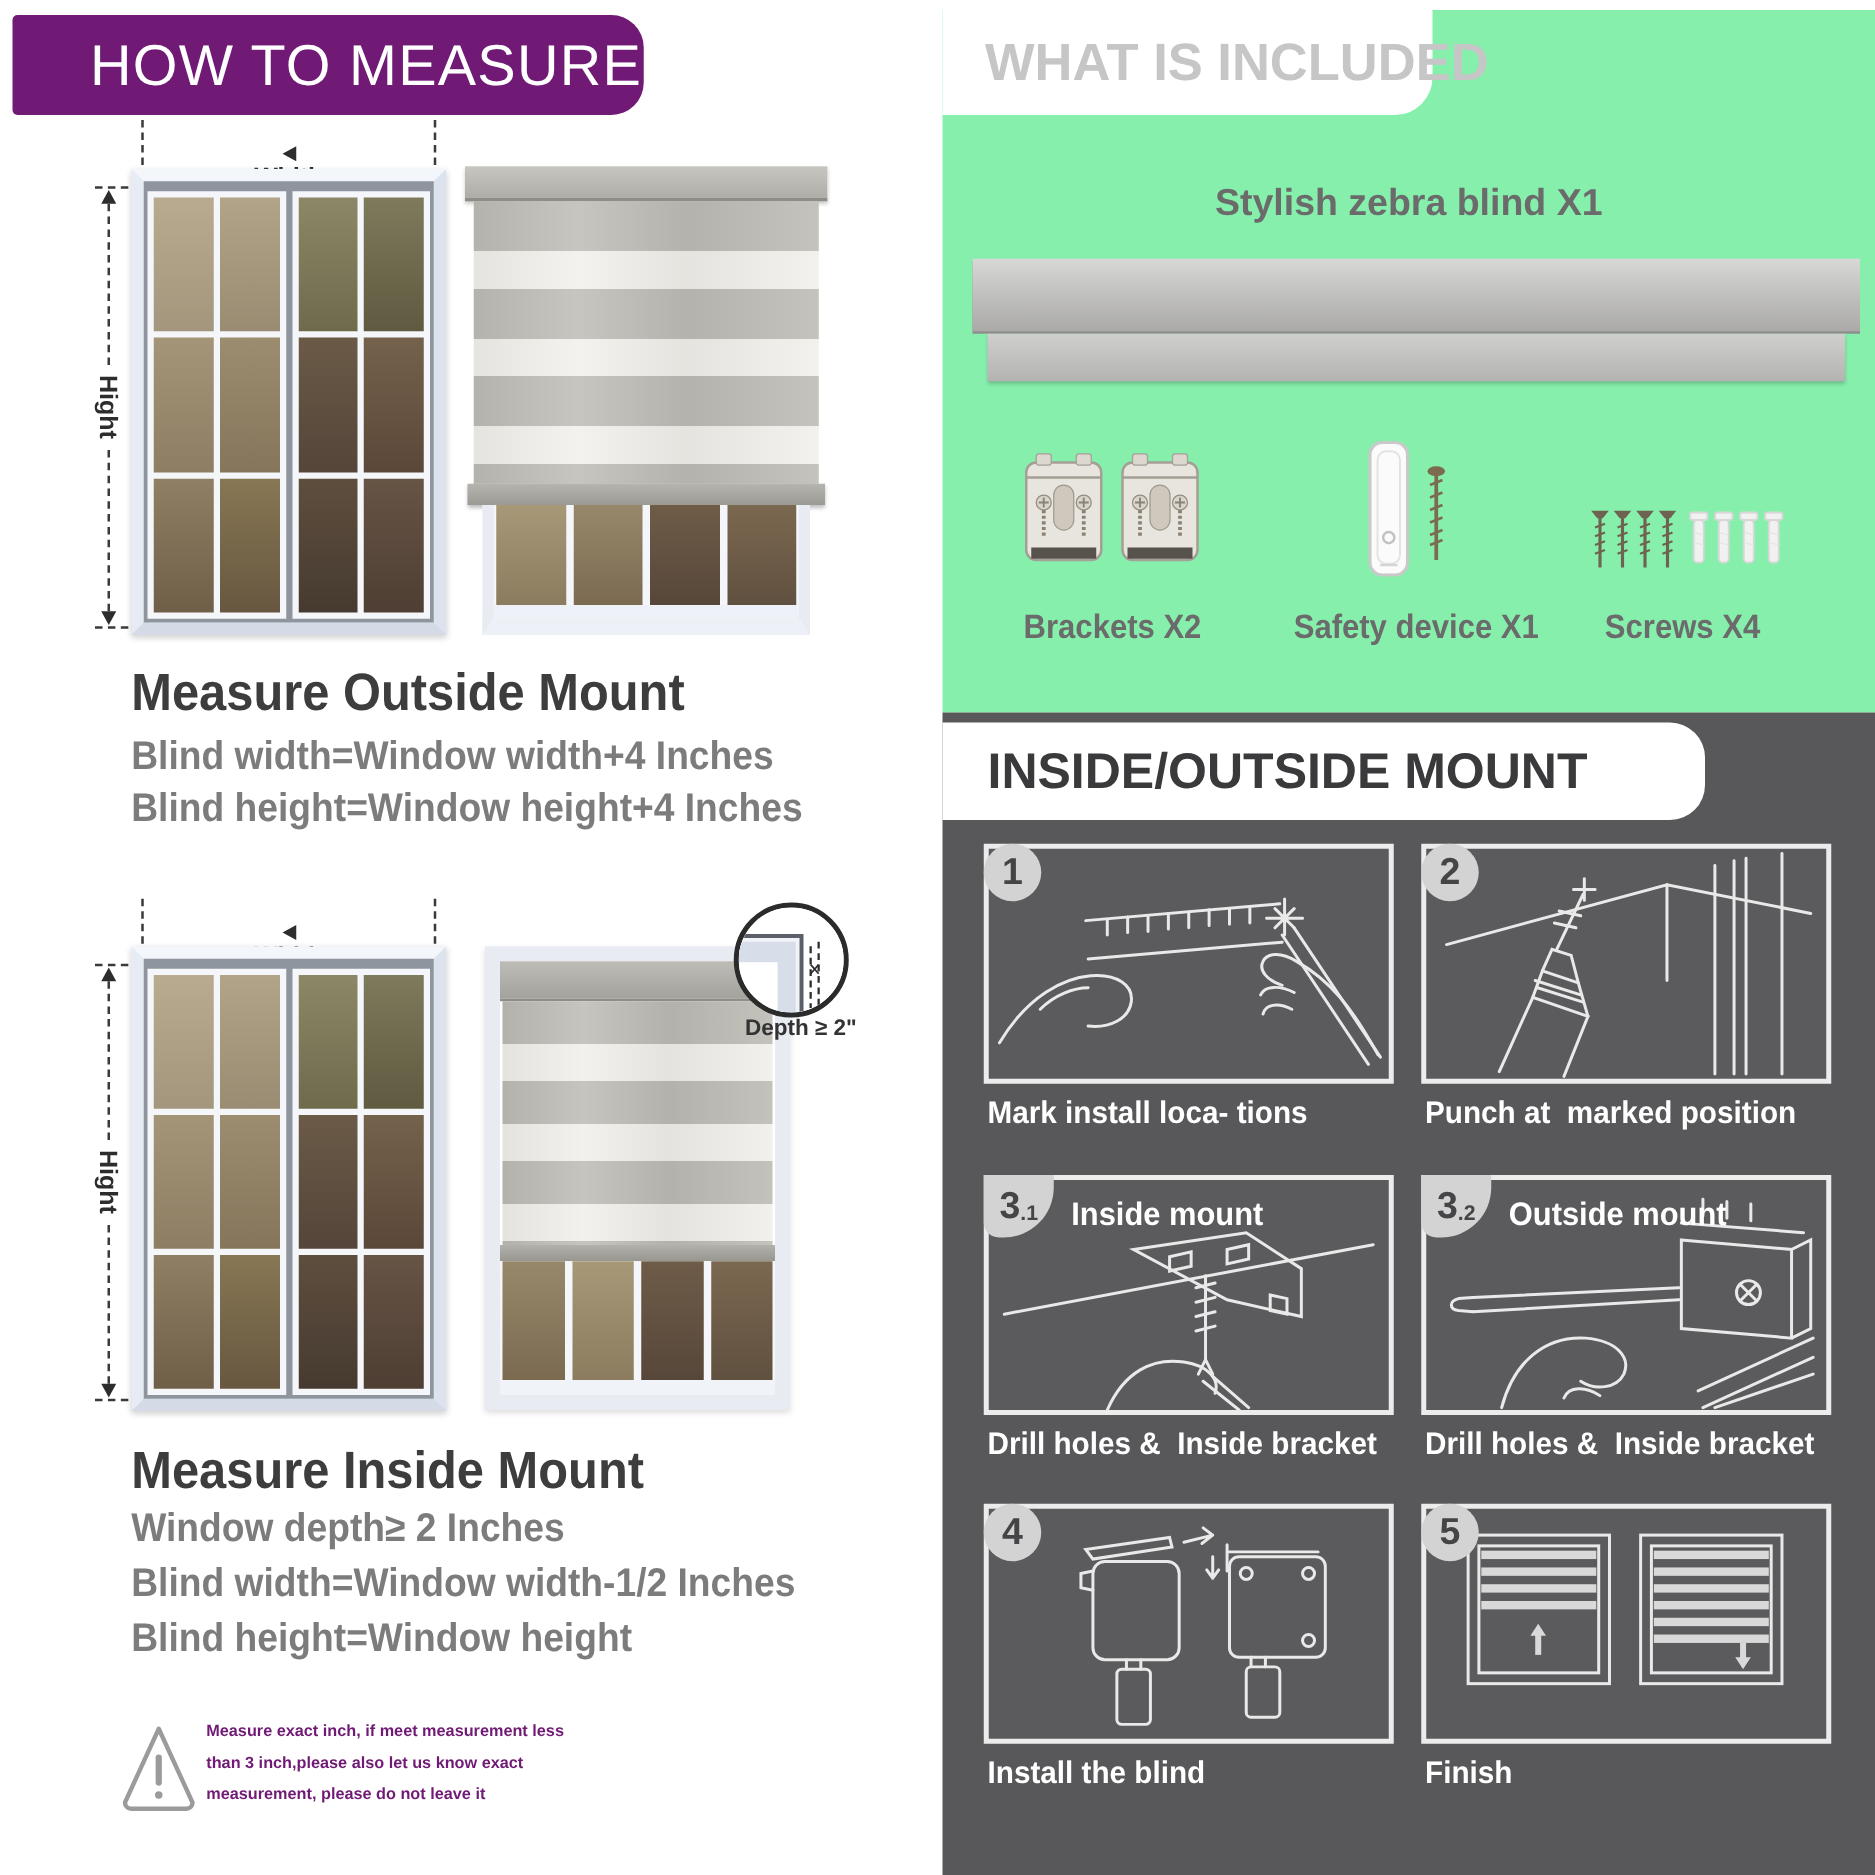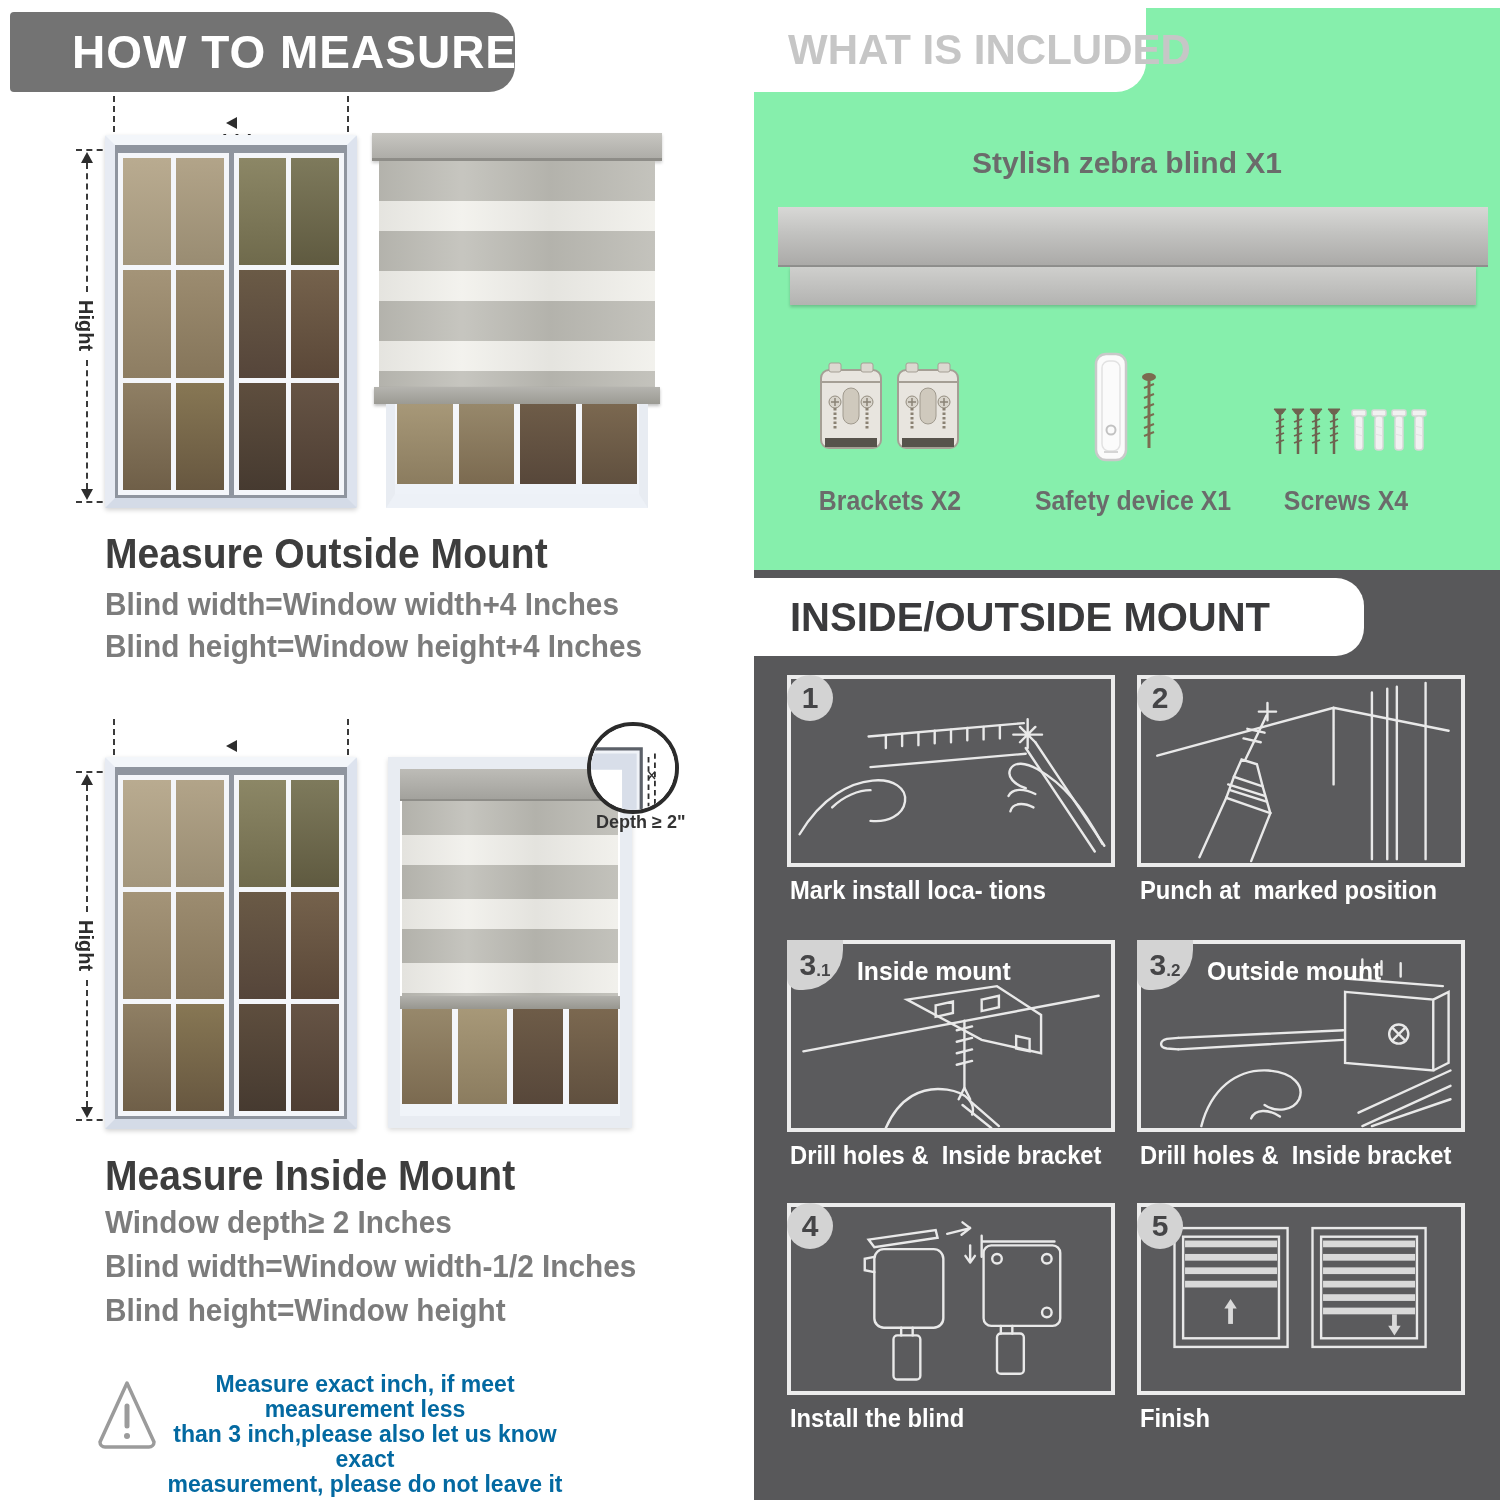--- a/index.html
+++ b/index.html
@@ -2,22 +2,22 @@
 <html><head>
 <meta charset="utf-8">
 <style>
   html,body{margin:0;padding:0;background:#ffffff;}
   body{width:1500px;height:1500px;position:relative;overflow:hidden;
        font-family:"Liberation Sans","DejaVu Sans",sans-serif;}
   .abs{position:absolute;}
   .sqz{transform:scaleX(.93);transform-origin:left center;white-space:nowrap;}
 
   
-  .pill-gray{left:10px;top:12px;width:505px;height:80px;background:#737373;
-             border-radius:4px 26px 26px 4px;color:#fff;font-weight:bold;font-size:46px;
+  .pill-gray{left:10px;top:12px;width:505px;height:80px;background:#701a75;
+             border-radius:4px 26px 26px 4px;color:#fff;font-weight:normal;font-size:46px;
              line-height:80px;padding-left:62px;box-sizing:border-box;letter-spacing:1px;}
   .h-title{font-size:42px;font-weight:bold;color:#3d3d3d;}
   .h-line{font-size:32px;font-weight:bold;color:#7c7c7c;}
 
   
   .window{background:#e9edf4;border:10px solid;border-color:#f3f6fa #dde3ee #d4dbe7 #e7ebf3;
           box-sizing:border-box;box-shadow:0 2px 5px rgba(0,0,0,.18);border-radius:2px;}
   .win-inner{position:absolute;inset:0;background:#8f959f;padding:8px 3px 3px 3px;display:flex;gap:5px;box-sizing:border-box;width:100%;height:100%;}
   .sash{flex:1;background:#f4f6fa;padding:5px;display:grid;grid-template-columns:1fr 1fr;
         grid-template-rows:1fr 1fr 1fr;gap:5px;box-sizing:border-box;}
@@ -69,21 +69,21 @@
         background-image:linear-gradient(90deg,rgba(0,0,0,.05),rgba(255,255,255,.14) 30%,rgba(0,0,0,.05) 62%,rgba(255,255,255,.1)),
         repeating-linear-gradient(180deg,#bcbbb4 0 34px,#f0efea 34px 64px);}
   .iw-bot{height:13px;background:linear-gradient(180deg,#b2b1ac,#97968f);}
   .iw-photo{height:95px;background:#f4f6fa;padding:0 2px;display:grid;grid-template-columns:1fr 1fr 1fr 1fr;gap:6px;}
   .iw-sill{height:12px;background:#f0f4f9;}
 
   .circle-detail{left:587px;top:722px;width:92px;height:92px;border:4px solid #2b2b2b;border-radius:50%;
         background:#fff;box-sizing:border-box;overflow:hidden;}
   .depth-lbl{left:596px;top:812px;font-size:18px;font-weight:bold;color:#333;}
 
-  .warn-text{font-size:23px;font-weight:600;color:#0369a1;line-height:25px;text-align:center;}
+  .warn-text{font-size:13px;font-weight:600;color:#701a75;line-height:25px;}
 
   
   .right-top{left:754px;top:8px;width:746px;height:562px;background:#86efac;}
   .pill-included{position:absolute;left:0;top:0;width:392px;height:84px;background:#ffffff;
         border-radius:0 0 30px 0;color:#c6c6c6;font-weight:bold;font-size:42px;line-height:84px;
         padding-left:34px;box-sizing:border-box;}
   .prod-label{position:absolute;left:0;top:138px;width:100%;text-align:center;
         font-size:30px;font-weight:bold;color:#6b6b6b;}
   .bar-top{position:absolute;left:24px;top:199px;width:710px;height:58px;
         background:linear-gradient(180deg,#d8d8d6,#c2c2c0 45%,#abaaa8);box-shadow:0 2px 0 #8f8f8d;}

